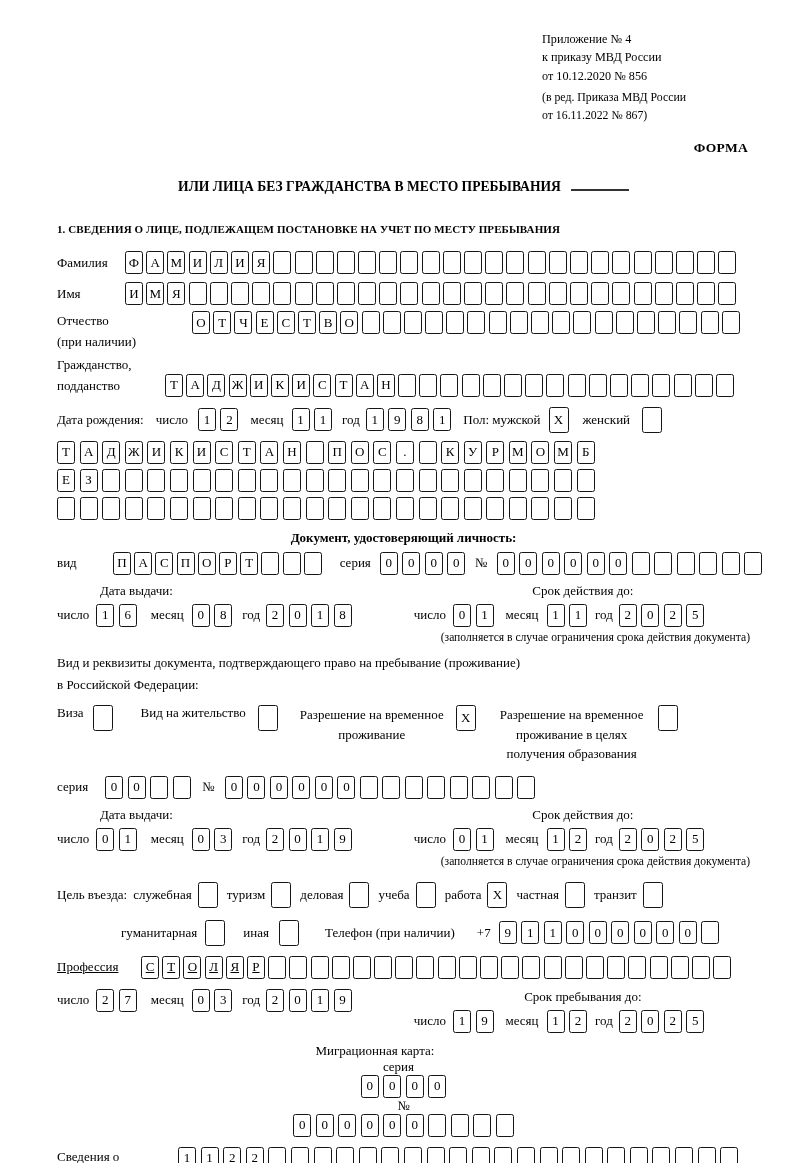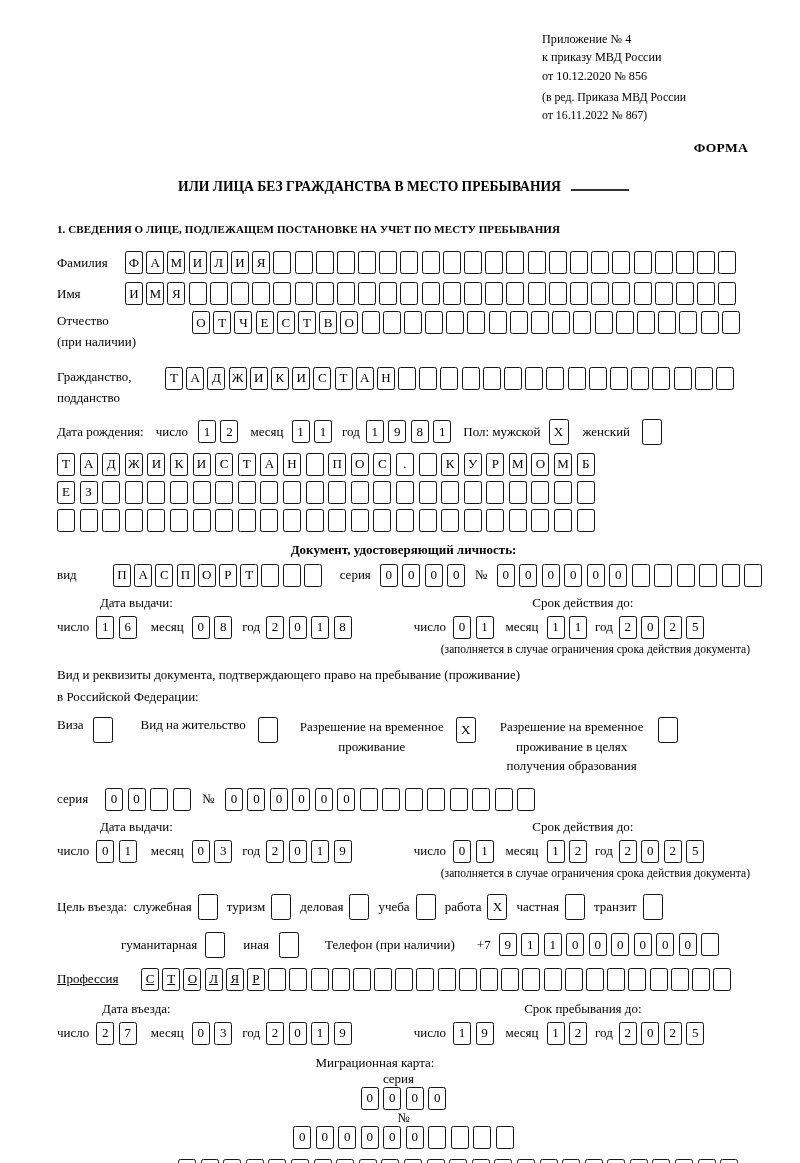--- a/index.html
+++ b/index.html
@@ -165,21 +165,21 @@
         <span class="cell"></span>
         <span class="cell"></span>
         <span class="cell"></span>
         <span class="cell"></span>
         <span class="cell"></span>
         <span class="cell"></span>
         <span class="cell"></span>
       </span>
   </div>
 
-  <div class="frow-top" style="margin-top:14px;">
+  <div class="frow-top" style="margin-top:2px;align-items:flex-end;">
     <span class="lbl stack" style="width:108px;">
       <span>Гражданство,</span><br><span>подданство</span>
     </span>
     <span class="boxes">
         <span class="cell">Т</span>
         <span class="cell">А</span>
         <span class="cell">Д</span>
         <span class="cell">Ж</span>
         <span class="cell">И</span>
         <span class="cell">К</span>
@@ -609,21 +609,20 @@
         <span class="cell"></span>
         <span class="cell"></span>
         <span class="cell"></span>
         <span class="cell"></span>
         <span class="cell"></span>
       </span>
   </div>
 
   <div class="dates" style="margin-top:10px;">
     <div class="col-l">
-      <div class="dhead" style="padding-right:160px;">Дата въезда:</div>
       <div class="dline">
         <span class="t">число</span>
         <span class="dcells">
             <span class="cell">2</span>
             <span class="cell">7</span>
           </span>
         <span class="t" style="margin:0 8px 0 14px;">месяц</span>
         <span class="dcells">
             <span class="cell">0</span>
             <span class="cell">3</span>

